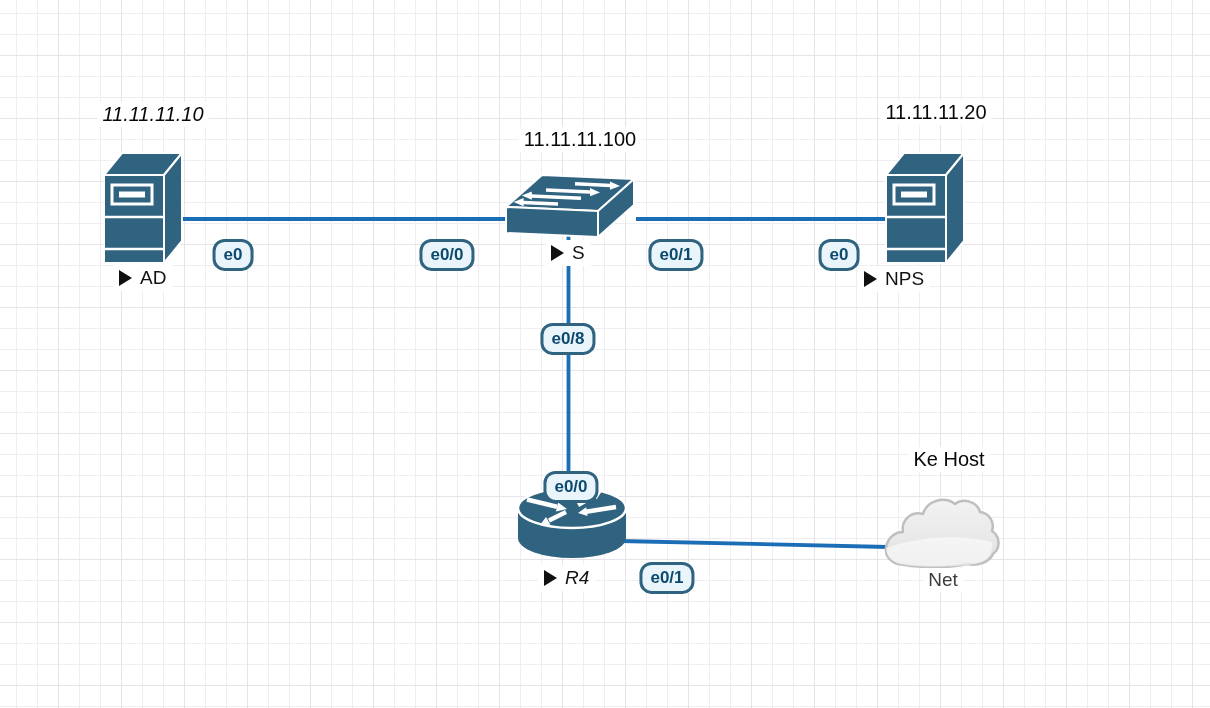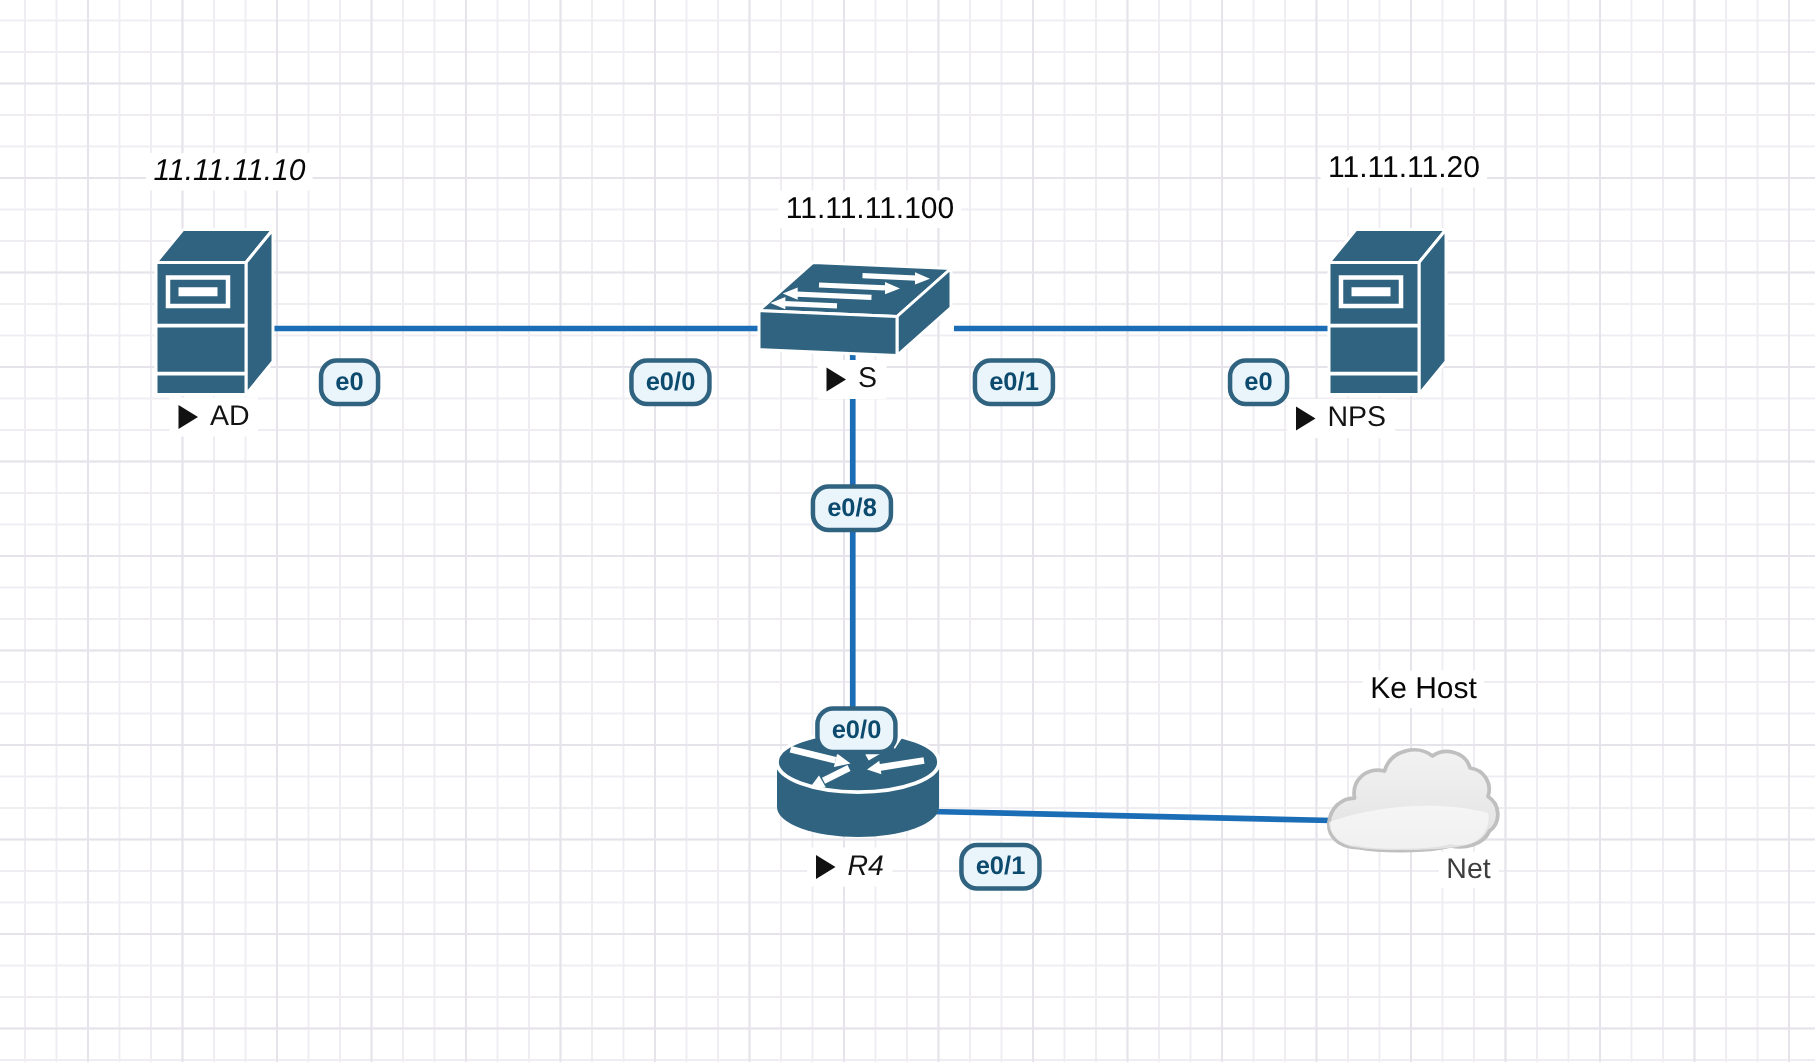--- a/index.html
+++ b/index.html
@@ -156,15 +156,15 @@
     <span>S</span>
   </div>
   <div class="namelabel" style="left:858px;top:266px;">
     <span class="tri"></span>
     <span>NPS</span>
   </div>
   <div class="namelabel" style="left:538px;top:565px;font-style:italic;">
     <span class="tri"></span>
     <span>R4</span>
   </div>
-  <div class="netlabel" style="left:943px;top:568px;margin-left:36px;">Net</div>
+  <div class="netlabel" style="left:943px;top:568px;">Net</div>
 
 </div>
 
 </body></html>

